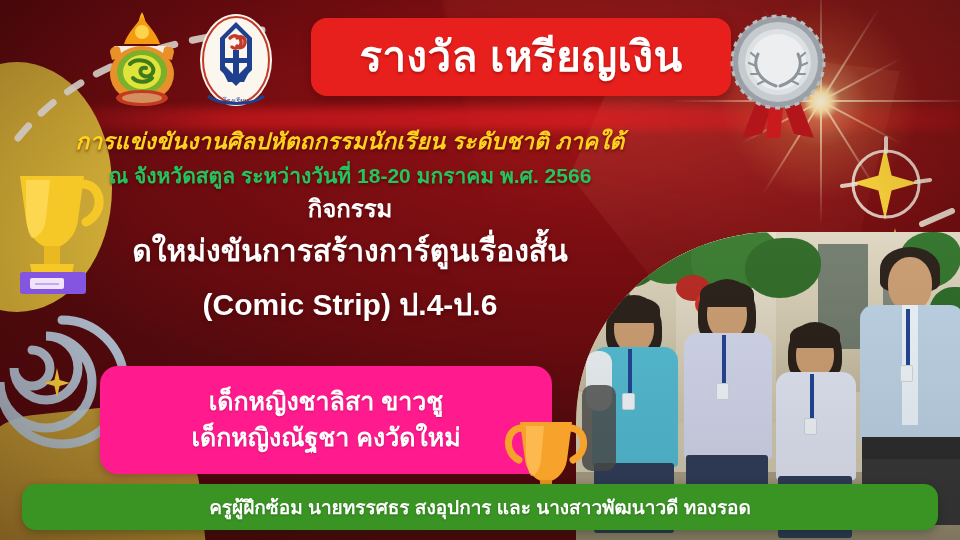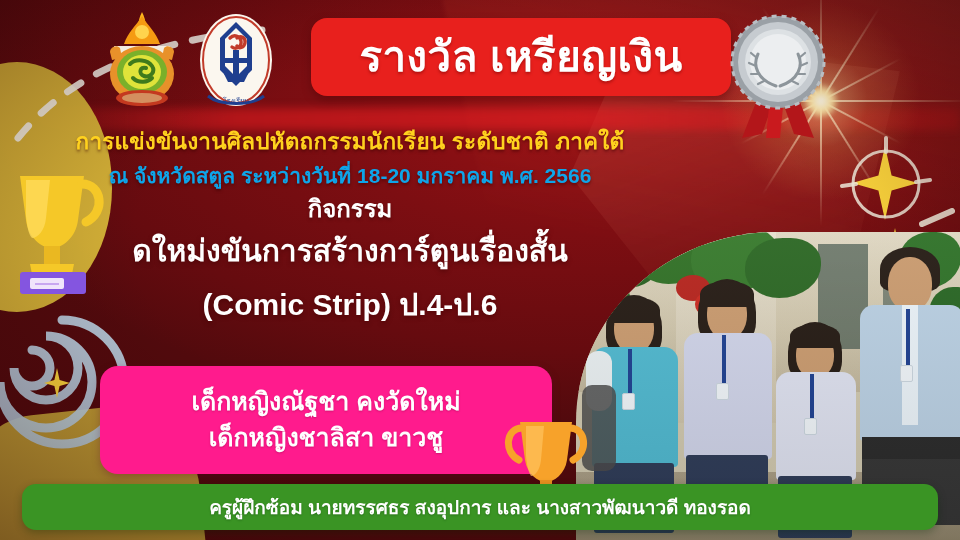--- a/index.html
+++ b/index.html
@@ -54,22 +54,22 @@
   .banner{position:absolute;left:311px;top:18px;width:420px;height:78px;border-radius:16px;
     background:#e8201d;box-shadow:0 4px 10px rgba(60,0,0,.35);z-index:7;
     display:flex;align-items:center;justify-content:center;}
   .banner-text{color:#fff;font-size:42px;font-weight:700;letter-spacing:.5px;
     text-shadow:0 2px 3px rgba(110,0,0,.45);white-space:nowrap;line-height:1;}
   
   .medal{position:absolute;left:718px;top:8px;width:120px;height:132px;z-index:8;}
   
   .heading-wrap{position:absolute;left:0;top:128px;width:700px;z-index:9;text-align:center;}
   .h-line1{color:#ffd21e;font-size:22.5px;font-weight:700;letter-spacing:.2px;
-    text-shadow:0 2px 3px rgba(60,0,0,.55);white-space:nowrap;line-height:1.25;}
-  .h-line2{color:#0ea5e9;font-size:21px;font-weight:700;margin-top:7px;
+    text-shadow:0 2px 3px rgba(60,0,0,.55);white-space:nowrap;line-height:1.25;font-style:italic;}
+  .h-line2{color:#22c55e;font-size:21px;font-weight:700;margin-top:7px;
     text-shadow:0 2px 3px rgba(60,0,0,.55);white-space:nowrap;line-height:1.25;}
   .h-kitt{color:#ffffff;font-size:24px;font-weight:700;margin-top:4px;
     text-shadow:0 2px 3px rgba(60,0,0,.5);line-height:1.3;}
   .h-main{color:#ffffff;font-size:30px;font-weight:700;margin-top:6px;
     text-shadow:0 2px 4px rgba(60,0,0,.5);white-space:nowrap;line-height:1.35;}
   .h-sub{color:#ffffff;font-size:30px;font-weight:700;margin-top:14px;
     text-shadow:0 2px 4px rgba(60,0,0,.5);white-space:nowrap;line-height:1.35;}
   
   .pinkbox{position:absolute;left:100px;top:366px;width:452px;height:108px;border-radius:18px;
     background:#ff1b8d;z-index:10;display:flex;flex-direction:column;
@@ -232,22 +232,22 @@
     <path d="M34 20 L58 20 L54 58 C53 70 46 78 40 78 C36 74 35 64 34 56Z" fill="#ffdc5e" opacity=".75"></path>
     <path d="M90 24 C110 24 114 52 94 62" fill="none" stroke="#f5c828" stroke-width="9" stroke-linecap="round"></path>
     <rect x="52" y="86" width="16" height="18" fill="#eab821"></rect>
     <path d="M38 104 L82 104 L80 114 L40 114Z" fill="#f5c828"></path>
     <rect x="28" y="112" width="66" height="22" rx="3" fill="#8455e0"></rect>
     <rect x="38" y="118" width="34" height="11" rx="2" fill="#f0e4fb"></rect>
     <line x1="43" y1="124" x2="67" y2="124" stroke="#c9a7f0" stroke-width="2"></line>
   </svg>
 
   <div class="pinkbox">
+    <div class="pink-line">เด็กหญิงชาลิสา  ขาวชู</div>
     <div class="pink-line">เด็กหญิงณัฐชา  คงวัดใหม่</div>
-    <div class="pink-line">เด็กหญิงชาลิสา  ขาวชู</div>
   </div>
 
   <svg class="trophy-mid" viewBox="0 0 92 104">
     <path d="M20 6 L72 6 L67 44 C65 58 54 66 46 66 C38 66 27 58 25 44Z" fill="#f7a22a"></path>
     <path d="M26 10 L44 10 L41 44 C40 54 35 60 31 60 C28 56 27 48 26 40Z" fill="#ffc35e" opacity=".7"></path>
     <path d="M70 12 C86 12 89 36 73 44" fill="none" stroke="#f7a22a" stroke-width="7" stroke-linecap="round"></path>
     <path d="M22 12 C6 12 3 36 19 44" fill="none" stroke="#f7a22a" stroke-width="7" stroke-linecap="round"></path>
     <rect x="40" y="64" width="12" height="12" fill="#e8901f"></rect>
     <rect x="26" y="74" width="42" height="24" rx="4" fill="#9a4fe0"></rect>
     <rect x="34" y="80" width="26" height="11" rx="2" fill="#6fe8e0"></rect>

